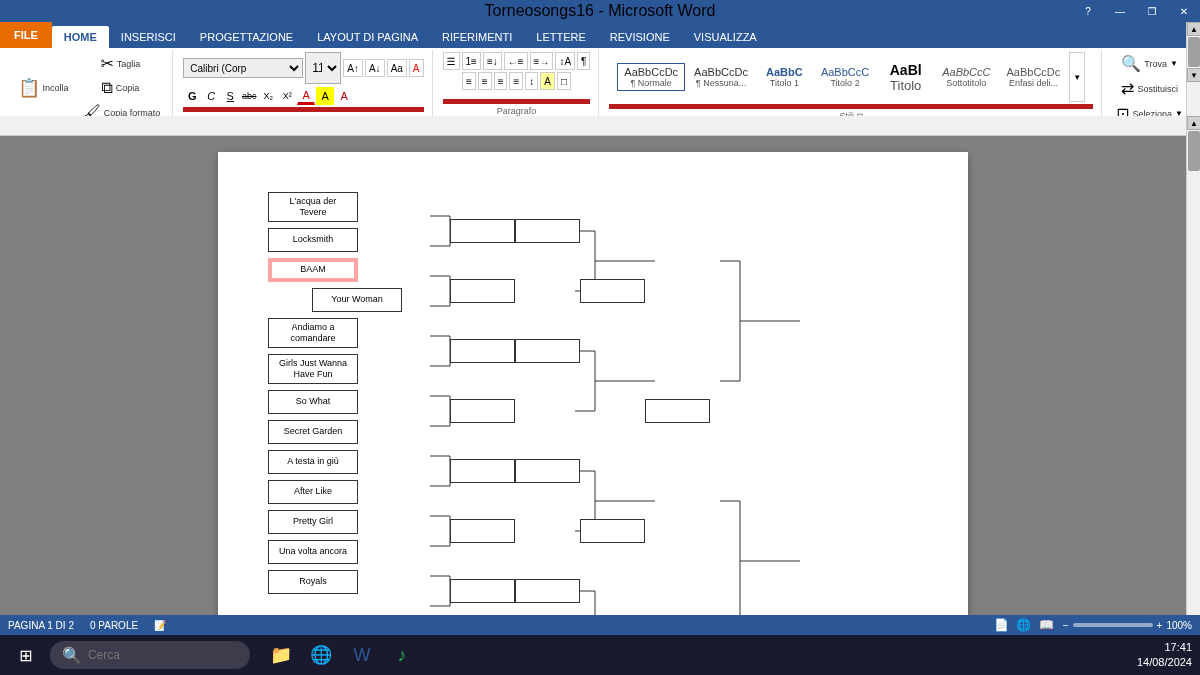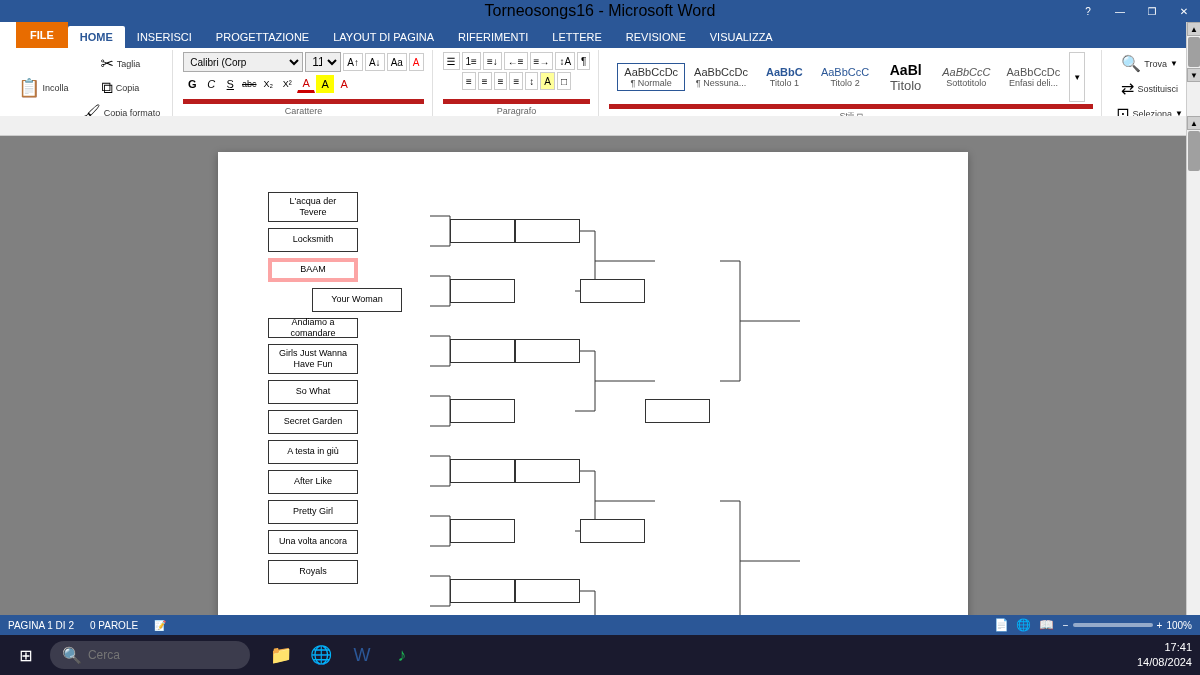--- a/index.html
+++ b/index.html
@@ -33,21 +33,21 @@
     }
     #titlebar-controls { position: absolute; right: 0; display: flex; height: 22px; }
     .titlebar-btn { width: 32px; height: 22px; display: flex; align-items: center; justify-content: center; color: white; font-size: 10px; cursor: pointer; }
 
     
     #ribbon {
       position: absolute; top: 22px; left: 0; width: 1200px;
       background: white; border-bottom: 1px solid #d0d0d0;
     }
     #ribbon-tabs {
-      display: flex; background: #2b5797; height: 26px; align-items: flex-end; margin-left: 16px;
+      display: flex; background: #2b5797; height: 26px; align-items: flex-end;
     }
     .ribbon-tab {
       padding: 0 12px; height: 22px; display: flex; align-items: center;
       font-size: 11px; cursor: pointer; color: white; border-radius: 2px 2px 0 0;
     }
     .ribbon-tab.active { background: white; color: #2b5797; font-weight: bold; }
     .ribbon-file-btn { background: #e86c00; color: white; padding: 0 14px; height: 26px; display: flex; align-items: center; font-size: 11px; font-weight: bold; cursor: pointer; }
 
     #ribbon-body {
       display: flex; height: 72px; align-items: stretch; padding: 2px 4px; gap: 2px;
@@ -60,21 +60,21 @@
     .ribbon-group-label { font-size: 9px; color: #666; margin-top: 2px; border-top: 5px solid #b91c1c; width: 100%; text-align: center; padding-top: 2px; }
     .ribbon-btn {
       display: flex; flex-direction: column; align-items: center; justify-content: center;
       padding: 2px 4px; cursor: pointer; border-radius: 2px; min-width: 28px;
     }
     .ribbon-btn-icon { font-size: 18px; line-height: 1; }
     .ribbon-btn-label { font-size: 9px; color: #333; text-align: center; }
     .ribbon-btn-large { flex-direction: row; align-items: center; gap: 2px; padding: 4px 6px; min-width: 60px; }
     .font-row { display: flex; align-items: center; gap: 2px; }
     .font-select { font-size: 10px; height: 20px; padding: 0 2px; border: 1px solid #aaa; min-width: 120px; }
-    .font-size-select { font-size: 12px; height: 20px; padding: 0 2px; border: 1px solid #aaa; width: 36px; }
+    .font-size-select { font-size: 12px; height: 32px; padding: 0 2px; border: 1px solid #aaa; width: 36px; }
     .small-btn { font-size: 10px; height: 18px; padding: 0 3px; border: 1px solid #ccc; cursor: pointer; background: white; }
     .format-btns { display: flex; gap: 1px; }
     .fmt-btn { width: 18px; height: 18px; font-size: 11px; border: 1px solid transparent; cursor: pointer; background: none; display: flex; align-items: center; justify-content: center; }
 
     
     .styles-area { display: flex; gap: 2px; align-items: center; }
     .style-item { padding: 2px 6px; border: 1px solid transparent; cursor: pointer; font-size: 10px; min-width: 55px; text-align: center; }
     .style-item.active { border-color: #2b5797; }
 
     
@@ -374,21 +374,21 @@
           <div style="display:flex;align-items:center;">
             <div class="seed-box" style="min-width:90px;height:24px;border:1px solid #333;font-size:9px;display:flex;align-items:center;justify-content:center;">Locksmith</div>
           </div>
           <div style="display:flex;align-items:center;">
             <div class="seed-box" style="min-width:90px;height:24px;border:4px solid #fca5a5;font-size:9px;display:flex;align-items:center;justify-content:center;">BAAM</div>
           </div>
           <div style="display:flex;align-items:flex-start;margin-left:44px;">
             <div class="seed-box" style="min-width:90px;height:24px;border:1px solid #333;font-size:9px;display:flex;align-items:center;justify-content:center;">Your Woman</div>
           </div>
           <div style="display:flex;align-items:center;">
-            <div class="seed-box" style="min-width:90px;height:20px;border:1px solid #333;font-size:9px;display:flex;align-items:center;justify-content:center;text-align:center;line-height:1.2;">Andiamo a<br>comandare</div>
+            <div class="seed-box" style="min-width:90px;height:30px;border:1px solid #333;font-size:9px;display:flex;align-items:center;justify-content:center;text-align:center;line-height:1.2;">Andiamo a<br>comandare</div>
           </div>
           <div style="display:flex;align-items:center;">
             <div class="seed-box" style="min-width:90px;height:30px;border:1px solid #333;font-size:9px;display:flex;align-items:center;justify-content:center;text-align:center;line-height:1.2;">Girls Just Wanna<br>Have Fun</div>
           </div>
           <div style="display:flex;align-items:center;">
             <div class="seed-box" style="min-width:90px;height:24px;border:1px solid #333;font-size:9px;display:flex;align-items:center;justify-content:center;">So What</div>
           </div>
           <div style="display:flex;align-items:center;">
             <div class="seed-box" style="min-width:90px;height:24px;border:1px solid #333;font-size:9px;display:flex;align-items:center;justify-content:center;">Secret Garden</div>
           </div>

